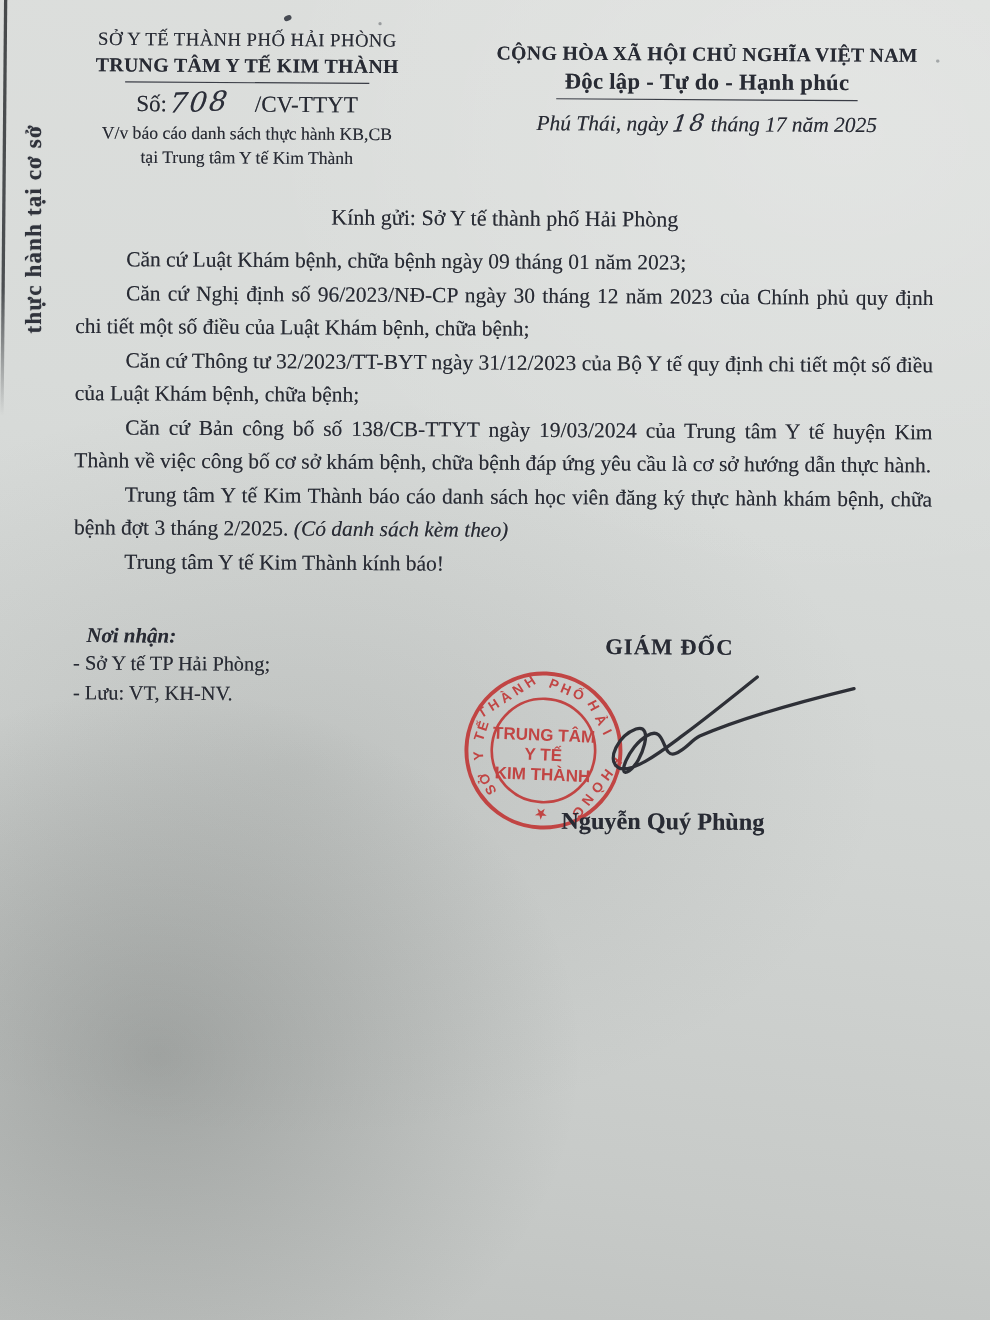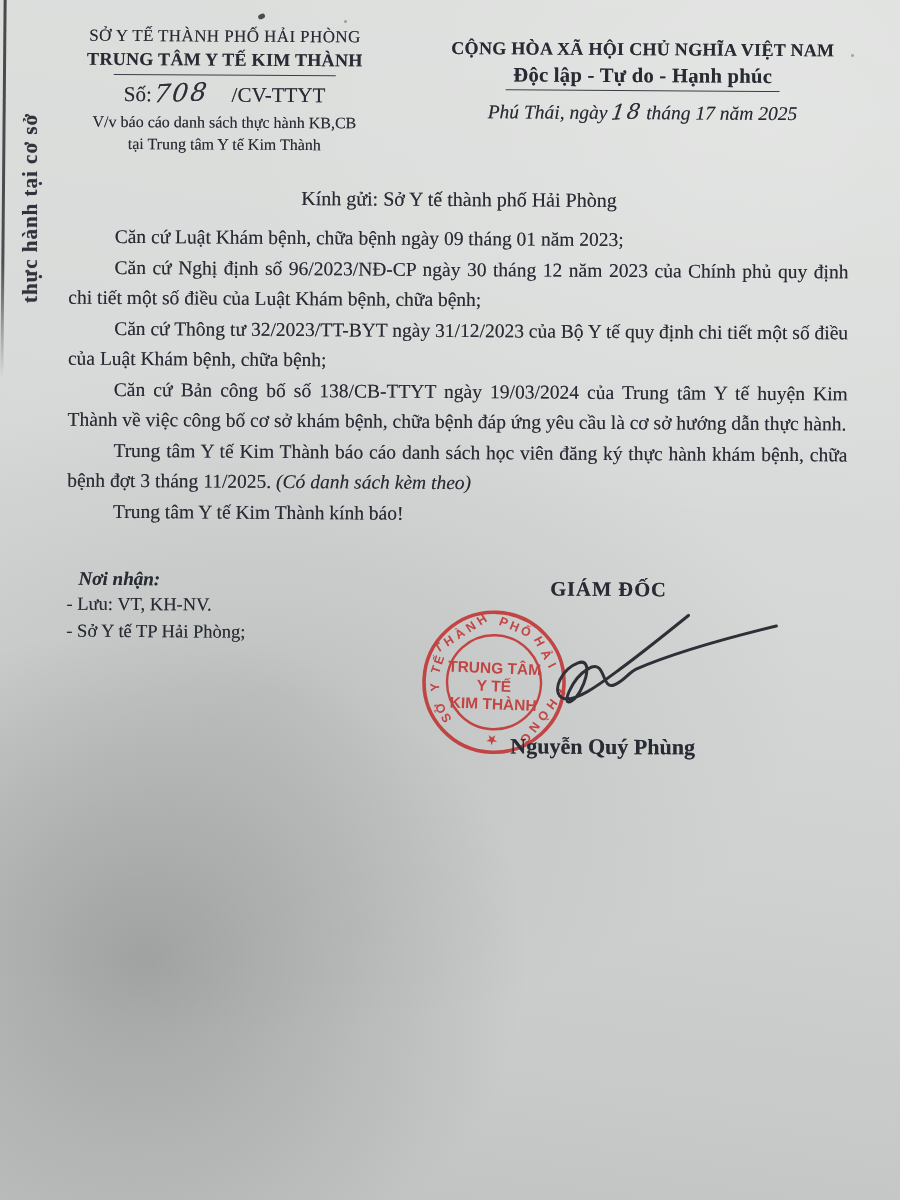--- a/index.html
+++ b/index.html
@@ -111,28 +111,28 @@
       </div>
     </div>
 
     <div class="salutation txt">Kính gửi: Sở Y tế thành phố Hải Phòng</div>
 
     <div class="body-text txt">
       <p>Căn cứ Luật Khám bệnh, chữa bệnh ngày 09 tháng 01 năm 2023;</p>
       <p>Căn cứ Nghị định số 96/2023/NĐ-CP ngày 30 tháng 12 năm 2023 của Chính phủ quy định chi tiết một số điều của Luật Khám bệnh, chữa bệnh;</p>
       <p>Căn cứ Thông tư 32/2023/TT-BYT ngày 31/12/2023 của Bộ Y tế quy định chi tiết một số điều của Luật Khám bệnh, chữa bệnh;</p>
       <p>Căn cứ Bản công bố số 138/CB-TTYT ngày 19/03/2024 của Trung tâm Y tế huyện Kim Thành về việc công bố cơ sở khám bệnh, chữa bệnh đáp ứng yêu cầu là cơ sở hướng dẫn thực hành.</p>
-      <p><span>Trung tâm Y tế Kim Thành báo cáo danh sách học viên đăng ký thực hành khám bệnh, chữa bệnh đợt 3 tháng 11/2025.</span> <span class="em">(Có danh sách kèm theo)</span></p>
+      <p><span>Trung tâm Y tế Kim Thành báo cáo danh sách học viên đăng ký thực hành khám bệnh, chữa bệnh đợt 3 tháng 2/2025.</span> <span class="em">(Có danh sách kèm theo)</span></p>
       <p>Trung tâm Y tế Kim Thành kính báo!</p>
     </div>
 
     <div class="recipients txt">
       <div class="rc-title">Nơi nhận:</div>
+      <div class="rc-item">- Sở Y tế TP Hải Phòng;</div>
       <div class="rc-item">- Lưu: VT, KH-NV.</div>
-      <div class="rc-item">- Sở Y tế TP Hải Phòng;</div>
     </div>
 
     <div class="signer-title txt">GIÁM ĐỐC</div>
 
     <svg class="stamp" width="160" height="160" viewBox="0 0 160 160">
       <g transform="rotate(2 80 80)">
         <circle class="so" cx="80" cy="80" r="70"></circle>
         <circle class="si" cx="80" cy="80" r="47"></circle>
         <g transform="rotate(-122 80 80)">
             <text class="rt ls2" x="80" y="25">SỞ</text>

